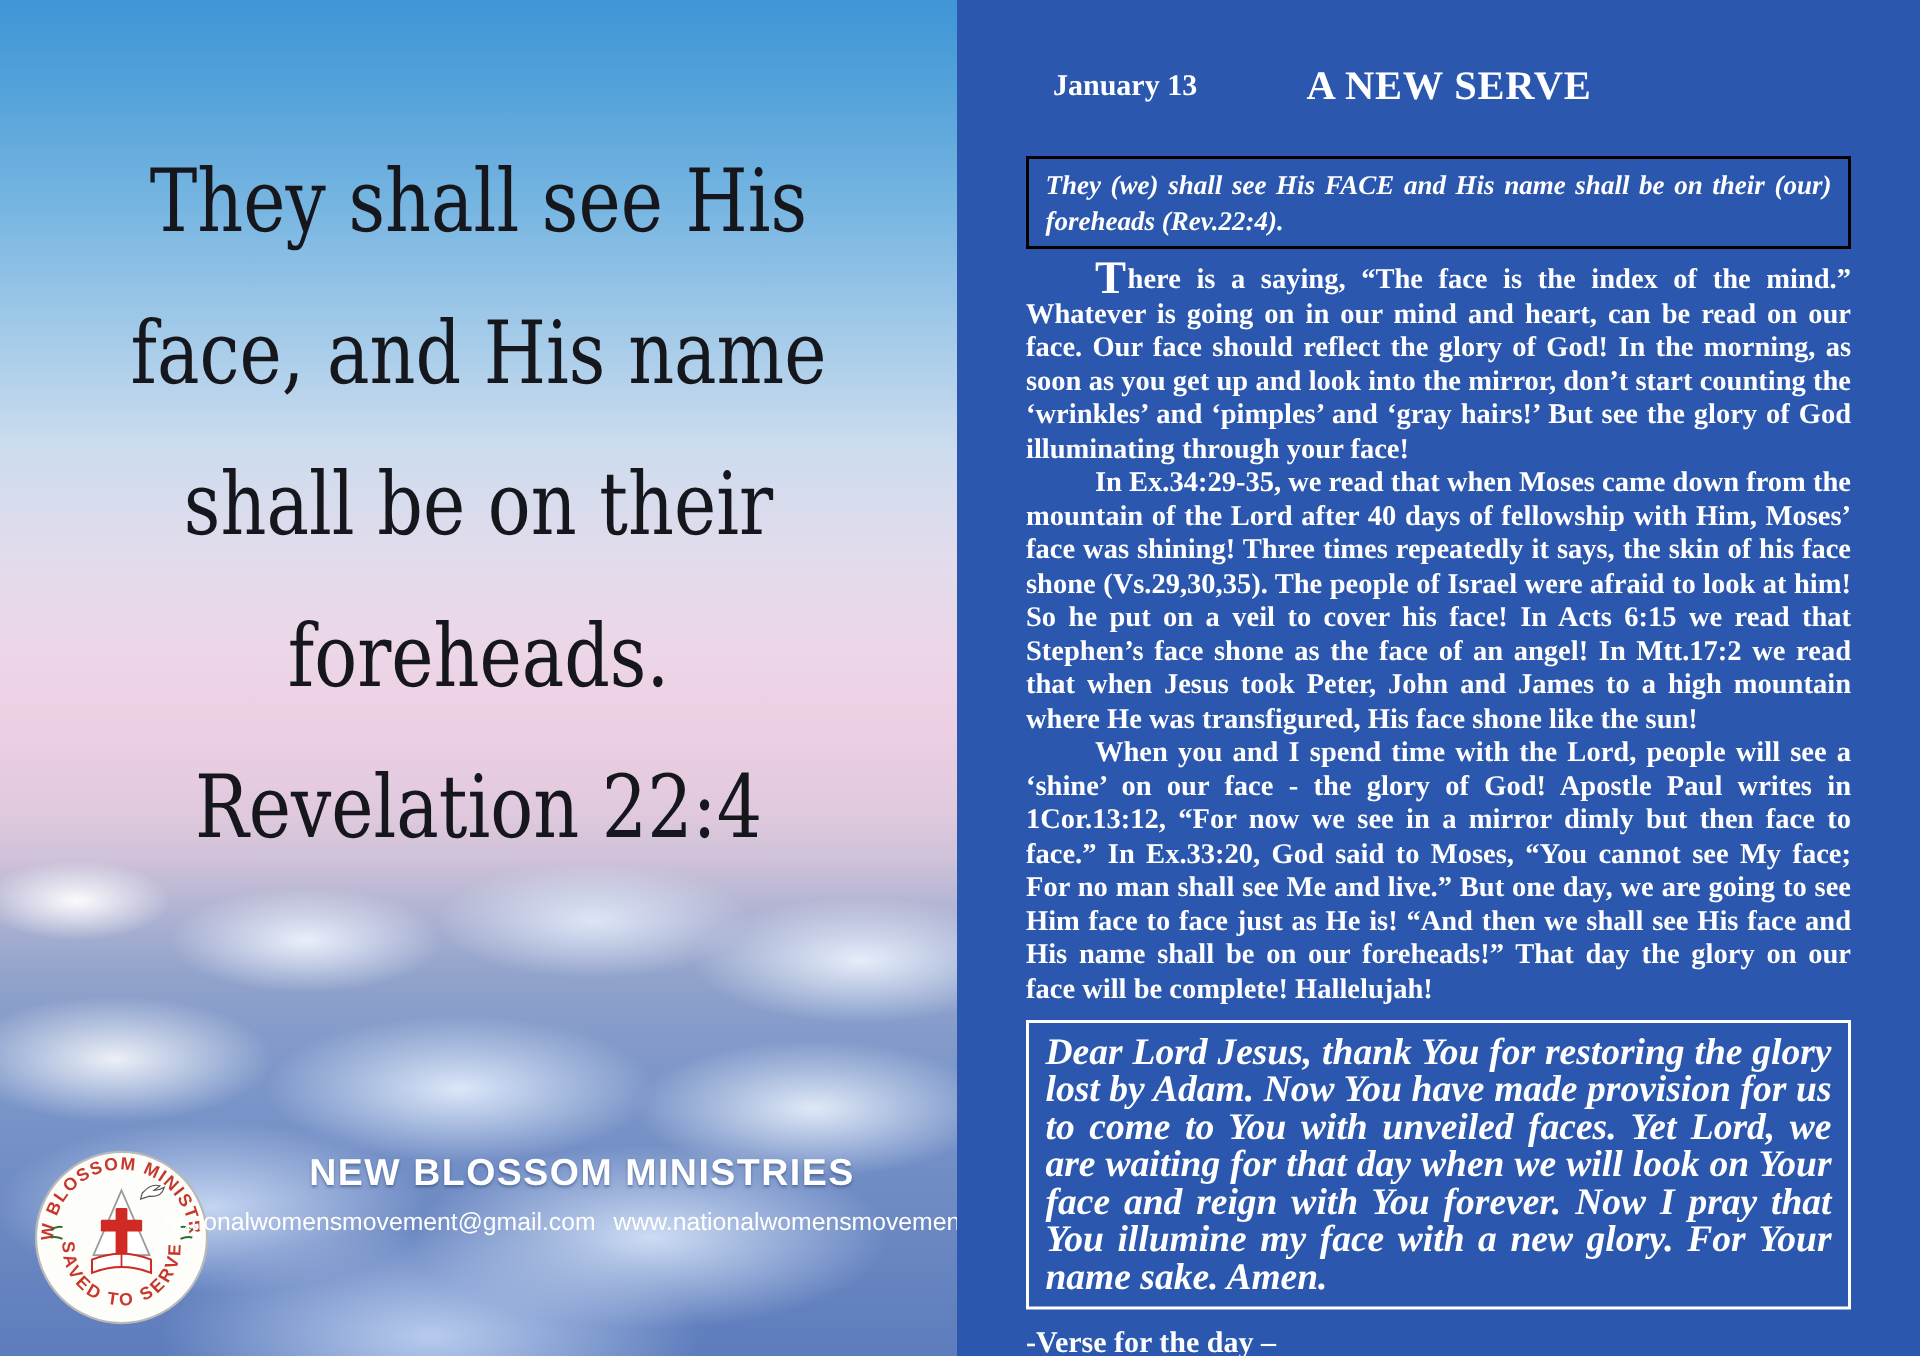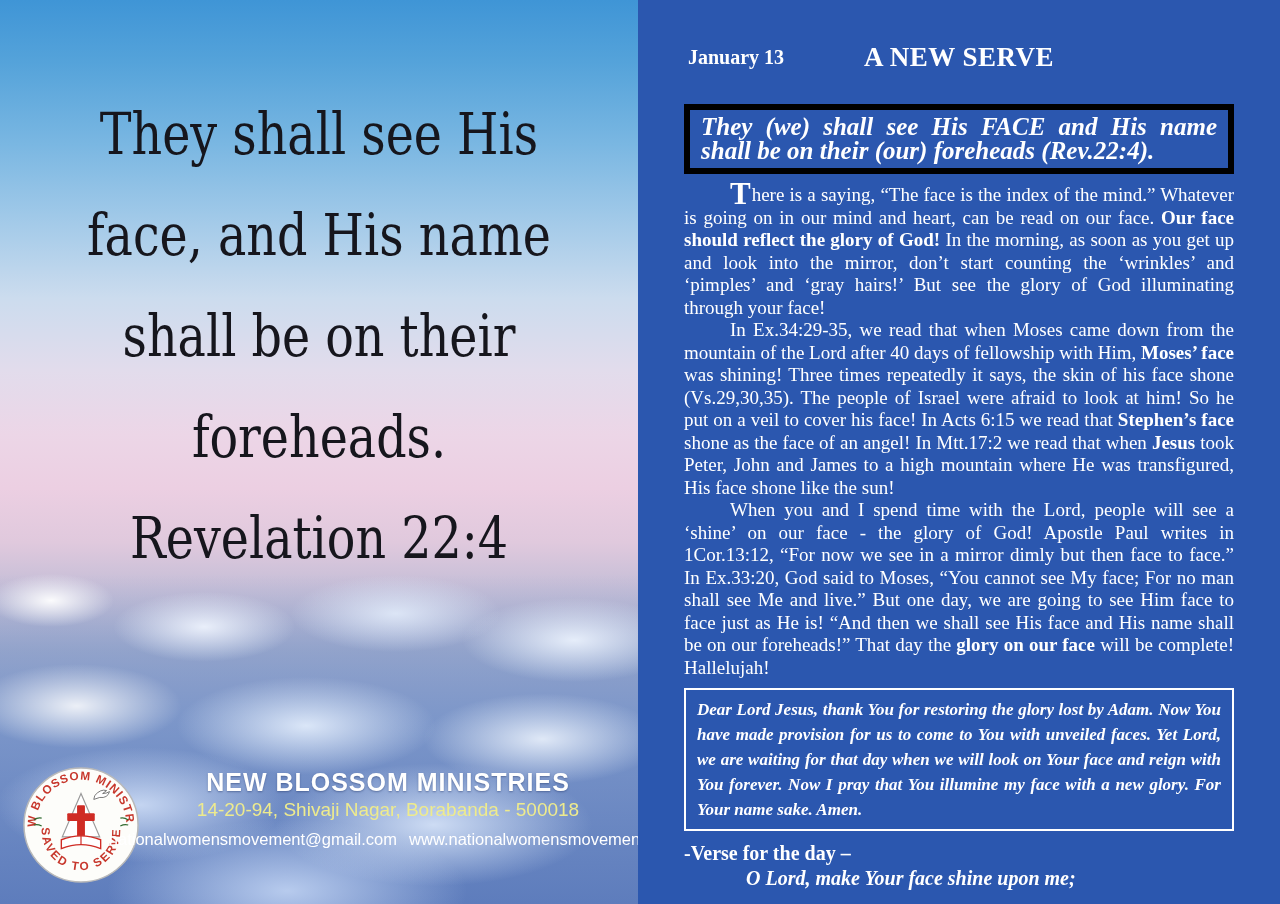--- a/index.html
+++ b/index.html
@@ -47,40 +47,40 @@
   .phone-row{display:flex;align-items:center;justify-content:center;gap:7px;margin-top:1px;}
   .phone-numbers{font-size:20.5px;color:#eeeb8d;}
   .web-row{display:flex;justify-content:center;gap:6px;margin-top:9px;}
   .web-row span{font-size:16.5px;color:#ffffff;}
 
   
   .right-page{
     position:absolute;left:638px;top:0;width:642px;height:904px;
     background:#2b57af;color:#ffffff;
   }
-  .page-header{position:relative;height:78px;}
+  .page-header{position:relative;height:78px;margin-left:14px;}
   .devo-date{position:absolute;left:50px;top:46px;font-size:20px;font-weight:bold;}
   .devo-title{position:absolute;left:0;right:0;top:42px;text-align:center;
               font-size:27px;font-weight:bold;letter-spacing:.5px;}
   .scripture-box{
-    margin:26px 46px 0 46px;border:6px solid #000000;padding:5px 11px;
-    font-size:25px;line-height:24px;text-align:justify;
+    margin:26px 46px 0 46px;border:2px solid #000000;padding:5px 11px;
+    font-size:18px;line-height:24px;text-align:justify;
   }
   .devotional-body{margin:10px 46px 0 46px;font-size:19px;line-height:22.5px;text-align:justify;}
   .devotional-body p{margin:0;text-indent:46px;}
   .prayer-box{
     margin:9px 46px 0 46px;border:2px solid #ffffff;padding:7px 11px;
-    font-size:17px;line-height:25px;text-align:justify;
+    font-size:25px;line-height:25px;text-align:justify;
   }
   .verse-for-day{margin:11px 46px 0 46px;}
   .vd-heading{font-size:20px;font-weight:bold;}
   .vd-line{margin-left:62px;font-size:20px;font-weight:bold;font-style:italic;line-height:27px;}
 
   
-  .run-n{font-weight:normal;font-style:normal;}
+  .run-n{font-weight:bold;font-style:normal;}
   .run-b{font-weight:bold;}
   .run-bi{font-weight:bold;font-style:italic;}
   .run-dc{font-size:31px;font-weight:bold;line-height:1px;vertical-align:-3px;padding-right:1px;}
 </style>
 </head>
 <body>
 
 <div class="left-page">
   <div class="clouds"></div>
 
@@ -113,21 +113,20 @@
         <rect x="46" y="48" width="28" height="8" rx="1" fill="#cf2b24"></rect>
         <path d="M40,75 Q60,67 80,75 L80,84 Q60,76 40,84 Z" fill="#ffffff" stroke="#cf2b24" stroke-width="1.4"></path>
         <line x1="60" y1="70" x2="60" y2="80" stroke="#cf2b24" stroke-width="1.2"></line>
         <path d="M12,55 q4,-3 8,-2 M12,60 q4,-1 8,1" stroke="#2f6b2f" stroke-width="1.3" fill="none"></path>
         <path d="M108,55 q-4,-3 -8,-2 M108,60 q-4,-1 -8,1" stroke="#2f6b2f" stroke-width="1.3" fill="none"></path>
       </g>
     </svg>
 
     <div class="contact">
       <div class="ministry-name">NEW BLOSSOM MINISTRIES</div>
-      <div class="ministry-address">14-20-94, Shivaji Nagar, Borabanda - 500018</div>
       <div class="web-row">
         <svg width="22" height="22" viewBox="0 0 22 22">
           <circle cx="11" cy="11" r="11" fill="#c59a6a"></circle>
           <rect x="4.5" y="6.5" width="13" height="9.5" rx="1.5" fill="#ffffff"></rect>
           <path d="M6.5,14.5 V8.5 L11,12 L15.5,8.5 V14.5" fill="none" stroke="#e4382d" stroke-width="1.8" stroke-linejoin="round" stroke-linecap="round"></path>
         </svg>
         <span>nationalwomensmovement@gmail.com</span>
         <svg width="23" height="23" viewBox="0 0 22 22">
           <circle cx="10" cy="10" r="8" fill="none" stroke="#9aa83f" stroke-width="1.6"></circle>
           <ellipse cx="10" cy="10" rx="3.6" ry="8" fill="none" stroke="#9aa83f" stroke-width="1.2"></ellipse>

